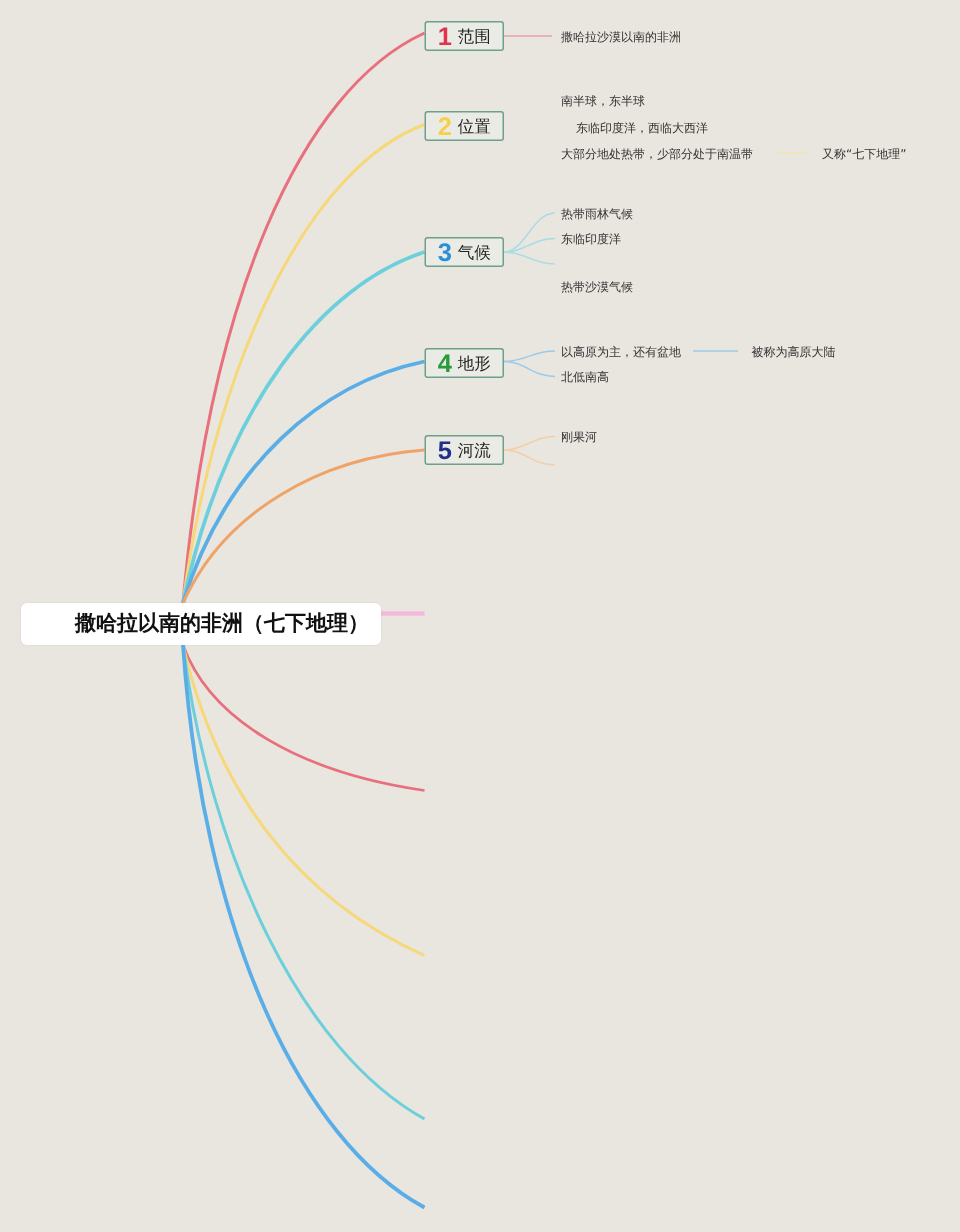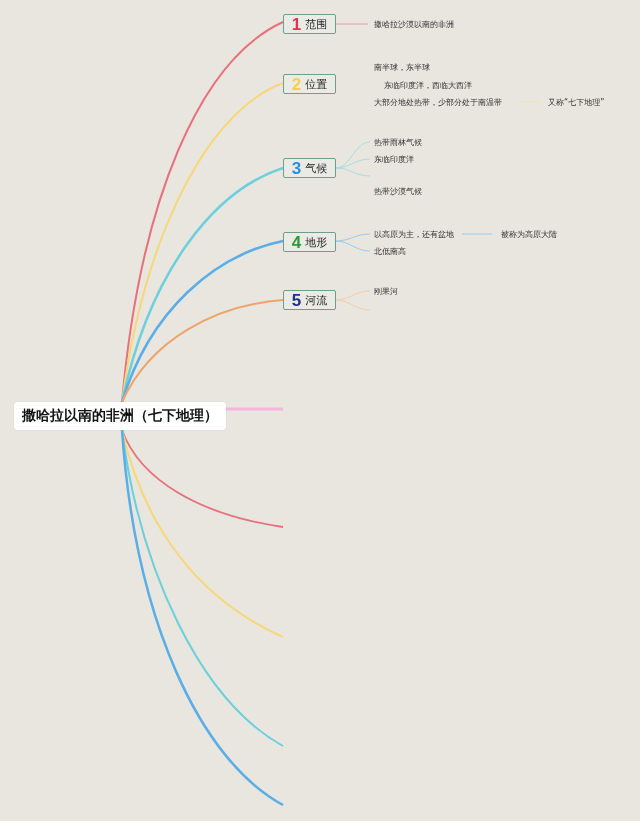--- a/index.html
+++ b/index.html
@@ -9,20 +9,21 @@
     font-family: "DejaVu Sans", "Liberation Sans", sans-serif;
     color: #333;
   }
   svg.links { position: absolute; left: 0; top: 0; }
   .root {
     position: absolute; left: 14px; top: 402px; width: 212px; height: 28px;
     background: #ffffff; border-radius: 4px;
     font-size: 14px; font-weight: bold; color: #111;
     display: flex; align-items: center; justify-content: center;
     box-shadow: 0 0 0 1px rgba(0,0,0,0.02);
+    padding-left: 28px;
   }
   .topic {
     position: absolute; left: 283px; width: 53px; height: 20px;
     background: #ebebe6; border: 1.3px solid #6f9f8c; border-radius: 2px;
     display: flex; align-items: center; justify-content: center; gap: 4px;
     box-sizing: border-box;
   }
   .topic .num { font-size: 17px; font-weight: bold; line-height: 1; font-family: "Liberation Sans", sans-serif; }
   .topic .lbl { font-size: 11px; color: #222; }
   .leaf { position: absolute; font-size: 8px; color: #333; white-space: nowrap; text-align: right; }

